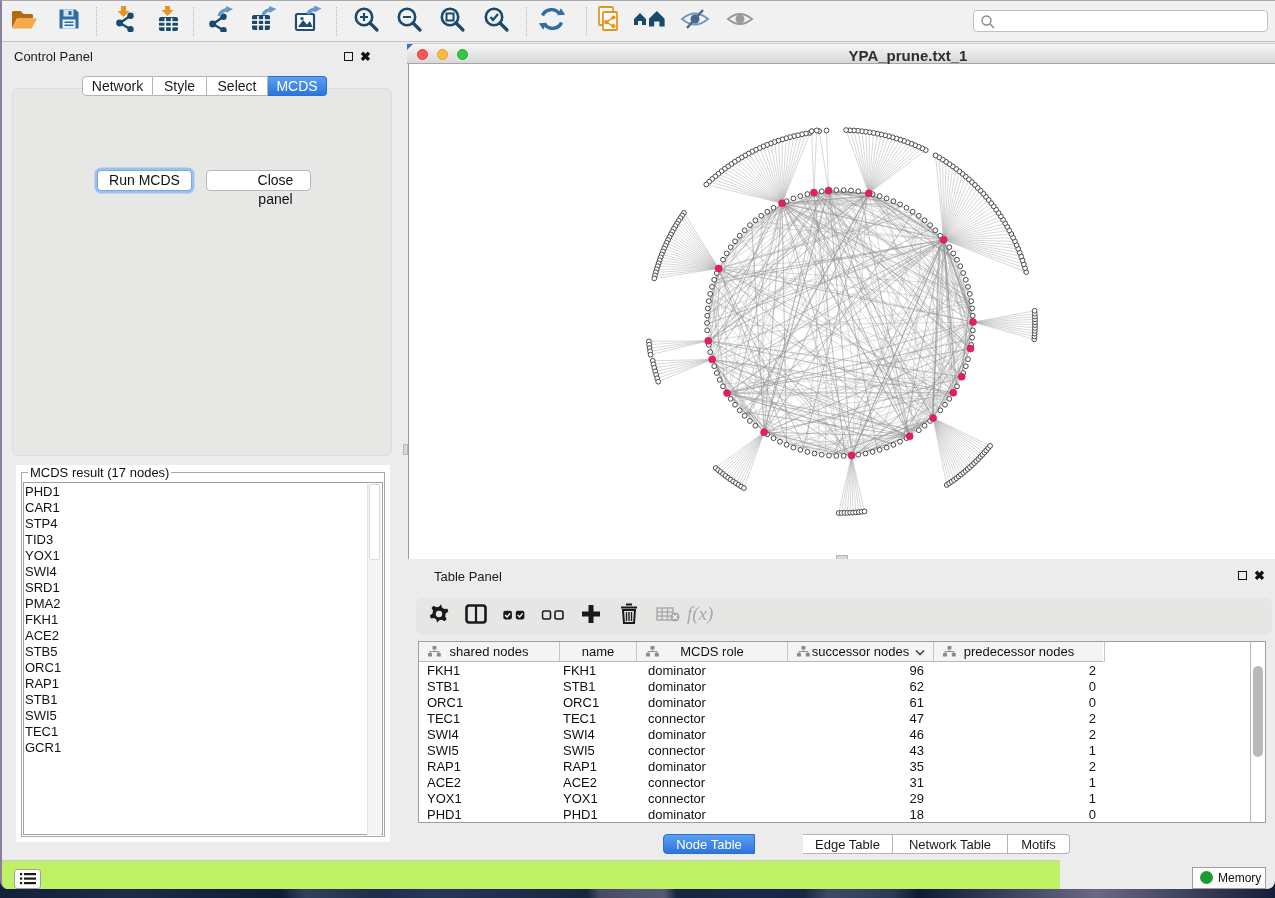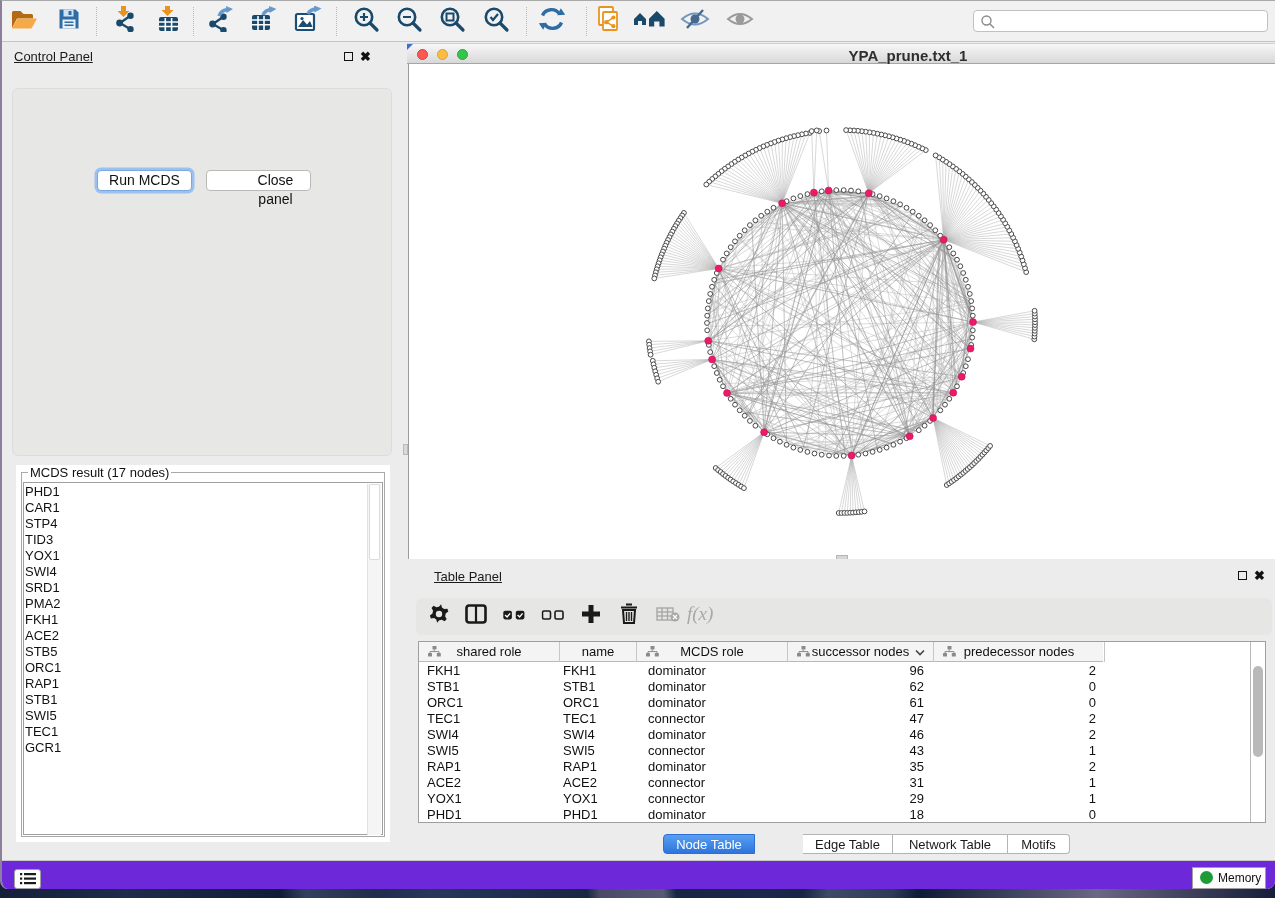--- a/index.html
+++ b/index.html
@@ -16,21 +16,21 @@
    linear-gradient(90deg,#141f3a,#1d2c4a 10%,#0f1c38 22%,#27375a 34%,#15233f 48%,#1a294a 60%,#0e1b36 72%,#6a6884 86%,#3a3c58 94%,#141f3a); }
 #win { z-index:1; }
 
 #toolbar { position:absolute; left:0; top:0; width:1273px; height:41px; background:#f1f1f1; border-bottom:1px solid #c4c4c4; }
 .ticon { position:absolute; top:50%; transform:translate(-50%,-50%); }
 .tsep { position:absolute; top:6px; height:29px; width:0; border-left:1px dotted #b9b9b9; }
 #searchbox { position:absolute; left:971px; top:9px; width:295px; height:22px; background:#fff; border:1px solid #c0c0c0; border-radius:4px; }
 #searchbox svg { position:absolute; left:6px; top:3px; }
 
 #cpanel { position:absolute; left:0; top:42px; width:397px; height:817px; background:#ececec; }
-.paneltitle { font-size:13px; color:#1a1a1a;text-decoration:underline; }
+.paneltitle { font-size:13px; color:#1a1a1a; }
 .winbtns { position:absolute; display:flex; gap:7px; align-items:center; }
 .fbtn { width:9px; height:9px; border:1.6px solid #111; display:inline-block; }
 .xbtn { font-size:13px; font-weight:bold; color:#111; line-height:9px; }
 #cptabs { position:absolute; top:33px; left:80px; height:20px; display:flex; font-size:14px; }
 .tab { border:1px solid #b4b4b4; border-left:none; background:#fff; color:#1a1a1a; display:flex; align-items:center; justify-content:center; }
 .tab.first { border-left:1px solid #b4b4b4; border-radius:4px 0 0 4px; }
 .tab.last { border-radius:0 4px 4px 0; }
 .tab.sel { background:linear-gradient(#59a0f2,#2d74dd); color:#fff; border-color:#2d6fd2; }
 #cpcontent { position:absolute; left:10px; top:45px; width:380px; height:368px; background:#e7e7e6; border:1px solid #dcdcdc; border-radius:6px; }
 #optlabel { position:absolute; top:70px; left:0; width:397px; text-align:center; font-size:14px; color:#111; }
@@ -61,21 +61,21 @@
 #thead { position:absolute; left:0; top:0; width:684px; height:20px; background:#f4f4f4; border-bottom:1px solid #b9b9b9; font-size:13px; color:#111; }
 .hcell { position:absolute; top:0; height:20px; border-right:1px solid #c6c6c6; }
 .hlabel { position:absolute; top:2px; width:100%; text-align:center; }
 .trow { position:absolute; left:0; width:830px; height:16px; font-size:13px; color:#111; }
 .tcell { position:absolute; top:1px; }
 .num { text-align:right; }
 #tsb { position:absolute; right:0px; top:0px; width:15px; height:180px; border-left:1px solid #b9b9b9; background:#fff; }
 #tsb .thumb { position:absolute; left:2px; top:24px; width:10px; height:91px; background:#b9b9b9; border-radius:5px; }
 #ttabs { position:absolute; left:262px; top:275px; height:20px; display:flex; font-size:13px; }
 
-#statusbar { position:absolute; left:0; top:859px; width:1273px; height:30px; background:#6d28d9; border-top:1px solid #c9c9c9; }
+#statusbar { position:absolute; left:0; top:859px; width:1058px; height:30px; background:#bef264; border-top:1px solid #c9c9c9; }
 #listbtn { position:absolute; left:12px; top:8px; width:27px; height:20px; background:#fdfdfd; border:1px solid #9f9f9f; border-radius:3px; }
 #membtn { position:absolute; left:1190px; top:6px; width:74px; height:22px; background:#fdfdfd; border:1px solid #9f9f9f; font-size:12px; color:#111; line-height:20px; }
 #membtn .dot { display:inline-block; width:13px; height:13px; border-radius:50%; background:#1b9c35; vertical-align:-2px; margin:0 5px 0 7px; }
 </style>
 </head>
 <body>
 <div id="desktop"></div>
 <div id="win">
   <div id="toolbar">
       <div class="ticon" style="left:22px;"><svg width="26" height="22" viewBox="0 0 26 22">
@@ -213,20 +213,26 @@
         </svg>
       </div>
     </div>
   <div id="cpanel">
     <div class="paneltitle" style="position:absolute;left:12px;top:6px;">Control Panel</div>
     <div class="winbtns" style="right:28px;top:9px;">
         <span class="fbtn"></span>
         <span class="xbtn">✖</span>
       </div>
     <div id="cpcontent"></div>
+    <div id="cptabs">
+      <div class="tab first" style="width:71px;">Network</div>
+      <div class="tab" style="width:54px;">Style</div>
+      <div class="tab" style="width:61px;">Select</div>
+      <div class="tab sel last" style="width:59px;">MCDS</div>
+    </div>
     <div class="btn" id="runbtn">Run MCDS</div>
     <div class="btn" id="closebtn">Close panel</div>
     <div id="fieldwrap">
       <div id="fieldborder"></div>
       <div id="fieldlegend">MCDS result (17 nodes)</div>
       <div id="mcdslist">PHD1<br>CAR1<br>STP4<br>TID3<br>YOX1<br>SWI4<br>SRD1<br>PMA2<br>FKH1<br>ACE2<br>STB5<br>ORC1<br>RAP1<br>STB1<br>SWI5<br>TEC1<br>GCR1
         <div id="listsb">
             <div class="thumb"></div>
           </div>
       </div>
@@ -1183,21 +1189,21 @@
       <div id="thead">
           <div class="hcell" style="left:0px;width:141px;">
             <svg width="13" height="12" viewBox="0 0 13 12" style="position:absolute;top:4px;left:9px;">
               <g fill="#8a8a8a">
                 <rect x="4.5" y="0" width="4" height="3.6" rx="0.5"></rect>
                 <rect x="0" y="7" width="4" height="3.6" rx="0.5"></rect>
                 <rect x="8.8" y="7" width="4" height="3.6" rx="0.5"></rect>
                 <path d="M6.2 3.6 v2 M2 7 v-1.4 h9 V7" stroke="#8a8a8a" fill="none" stroke-width="1"></path>
               </g>
             </svg>
-            <div class="hlabel">shared role</div>
+            <div class="hlabel">shared nodes</div>
           </div>
           <div class="hcell" style="left:141px;width:77px;">
             <div class="hlabel">name</div>
           </div>
           <div class="hcell" style="left:218px;width:151px;">
             <svg width="13" height="12" viewBox="0 0 13 12" style="position:absolute;top:4px;left:9px;">
               <g fill="#8a8a8a">
                 <rect x="4.5" y="0" width="4" height="3.6" rx="0.5"></rect>
                 <rect x="0" y="7" width="4" height="3.6" rx="0.5"></rect>
                 <rect x="8.8" y="7" width="4" height="3.6" rx="0.5"></rect>

